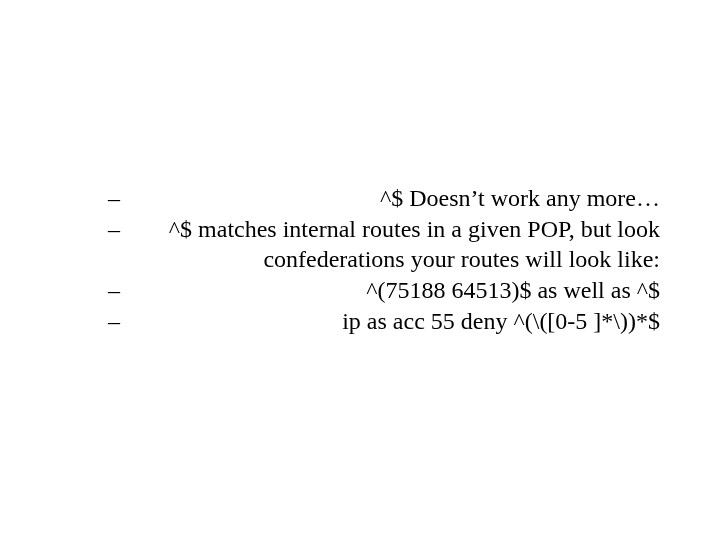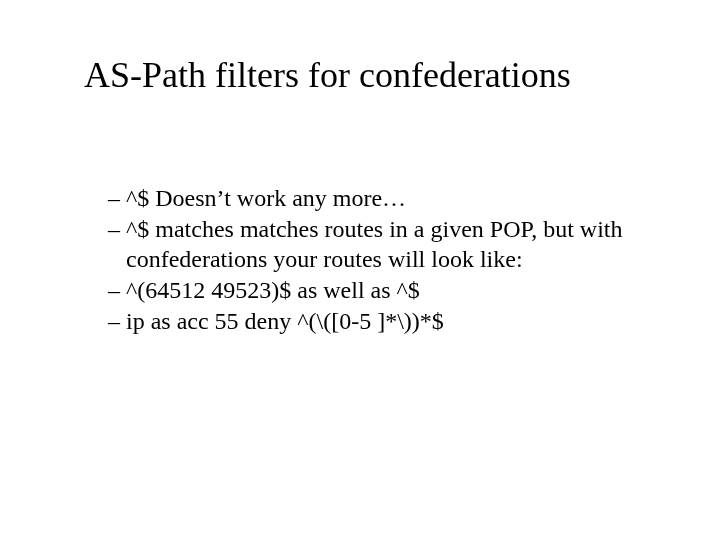--- a/index.html
+++ b/index.html
@@ -40,38 +40,38 @@
     align-items: flex-start;
     margin-bottom: 2px;
   }
   .dash {
     flex: 0 0 auto;
     width: 18px;
     text-align: left;
   }
   .txt {
     flex: 1 1 auto;
+    text-align: right;
   }
 </style>
 </head>
 <body>
 
 <div class="slide">
-  <div class="title">AS-Path filters for confederations</div>
   <div class="body">
     <div class="bullet">
       <span class="dash">–</span>
       <span class="txt">^$ Doesn’t work any more…</span>
     </div>
     <div class="bullet">
       <span class="dash">–</span>
-      <span class="txt">^$ matches matches routes in a given POP, but with confederations your routes will look like:</span>
+      <span class="txt">^$ matches internal routes in a given POP, but look confederations your routes will look like:</span>
     </div>
     <div class="bullet">
       <span class="dash">–</span>
-      <span class="txt">^(64512 49523)$ as well as ^$</span>
+      <span class="txt">^(75188 64513)$ as well as ^$</span>
     </div>
     <div class="bullet">
       <span class="dash">–</span>
       <span class="txt">ip as acc 55 deny ^(\([0-5 ]*\))*$</span>
     </div>
   </div>
 </div>
 
 </body></html>

